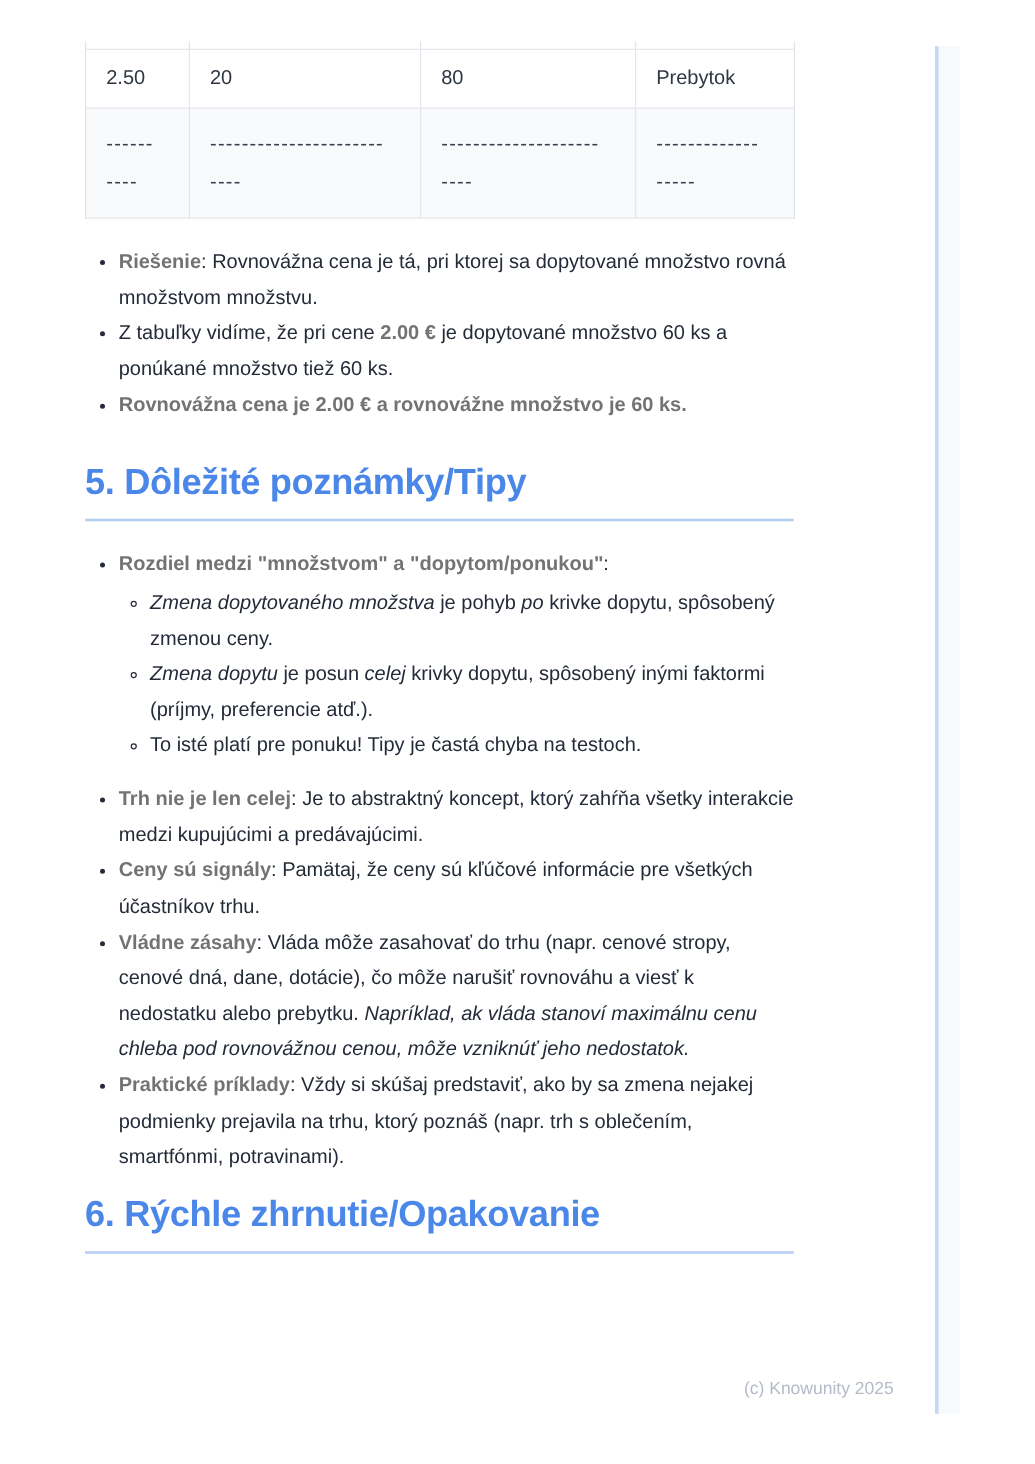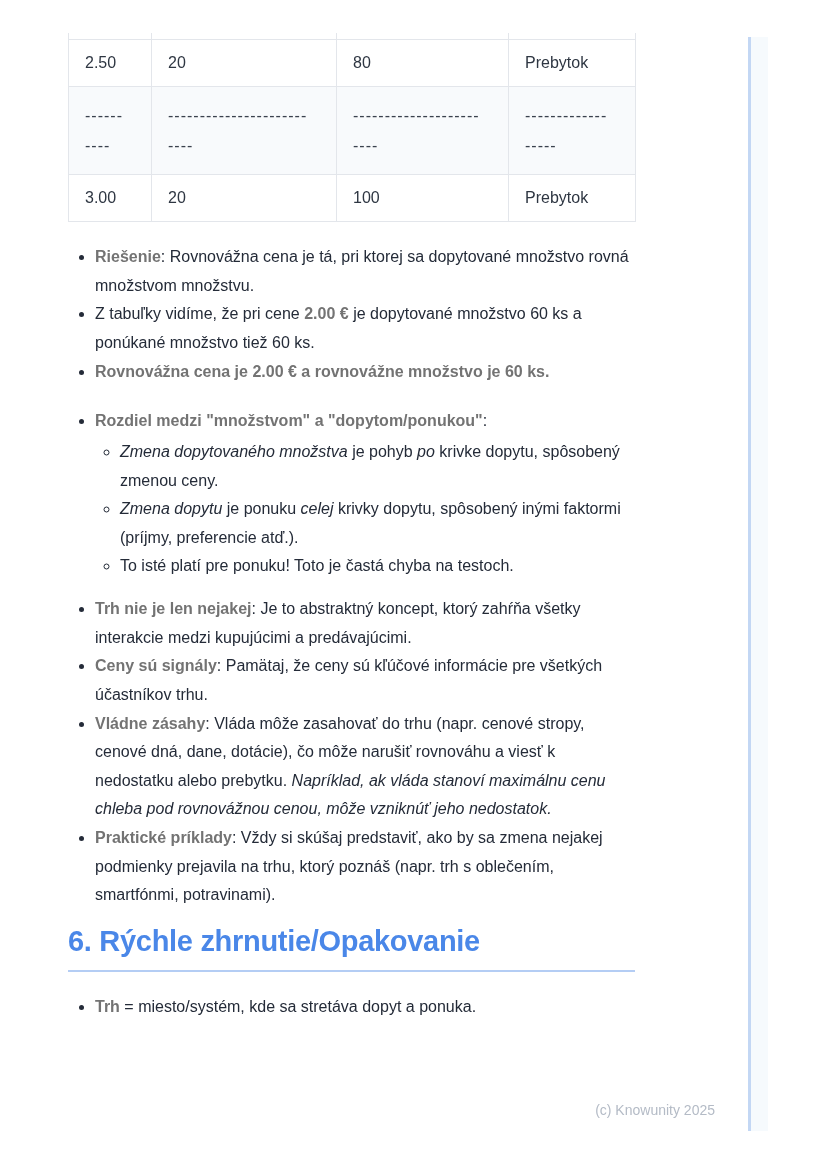--- a/index.html
+++ b/index.html
@@ -131,56 +131,48 @@
         <tr class="alt-row">
           <td class="dash-cell">------
 ----</td>
           <td class="dash-cell">----------------------
 ----</td>
           <td class="dash-cell">--------------------
 ----</td>
           <td class="dash-cell">-------------
 -----</td>
         </tr>
-        <tr>
-          <td>3.00</td>
-          <td>20</td>
-          <td>100</td>
-          <td>Prebytok</td>
-        </tr>
       </tbody>
     </table>
 
     <ul class="toplist">
       <li><strong>Riešenie</strong><span>: Rovnovážna cena je tá, pri ktorej sa dopytované množstvo rovná množstvom množstvu.</span></li>
       <li><span>Z tabuľky vidíme, že pri cene </span><strong>2.00 €</strong><span> je dopytované množstvo 60 ks a ponúkané množstvo tiež 60 ks.</span></li>
       <li><strong>Rovnovážna cena je 2.00 € a rovnovážne množstvo je 60 ks.</strong></li>
     </ul>
 
+    <h2 class="section-heading">5. Dôležité poznámky/Tipy</h2>
 
     <ul class="toplist after-heading">
       <li>
         <span><strong>Rozdiel medzi "množstvom" a "dopytom/ponukou"</strong><span>:</span></span>
         <ul class="sublist">
           <li><em>Zmena dopytovaného množstva</em><span> je pohyb </span><em>po</em><span> krivke dopytu, spôsobený zmenou ceny.</span></li>
-          <li><em>Zmena dopytu</em><span> je ponuku </span><em>celej</em><span> krivky dopytu, spôsobený inými faktormi (príjmy, preferencie atď.).</span></li>
-          <li><span>To isté platí pre ponuku! Toto je častá chyba na testoch.</span></li>
+          <li><em>Zmena dopytu</em><span> je posun </span><em>celej</em><span> krivky dopytu, spôsobený inými faktormi (príjmy, preferencie atď.).</span></li>
+          <li><span>To isté platí pre ponuku! Tipy je častá chyba na testoch.</span></li>
         </ul>
       </li>
-      <li><strong>Trh nie je len nejakej</strong><span>: Je to abstraktný koncept, ktorý zahŕňa všetky interakcie medzi kupujúcimi a predávajúcimi.</span></li>
+      <li><strong>Trh nie je len celej</strong><span>: Je to abstraktný koncept, ktorý zahŕňa všetky interakcie medzi kupujúcimi a predávajúcimi.</span></li>
       <li><strong>Ceny sú signály</strong><span>: Pamätaj, že ceny sú kľúčové informácie pre všetkých účastníkov trhu.</span></li>
       <li><strong>Vládne zásahy</strong><span>: Vláda môže zasahovať do trhu (napr. cenové stropy, cenové dná, dane, dotácie), čo môže narušiť rovnováhu a viesť k nedostatku alebo prebytku. </span><em>Napríklad, ak vláda stanoví maximálnu cenu chleba pod rovnovážnou cenou, môže vzniknúť jeho nedostatok.</em></li>
       <li><strong>Praktické príklady</strong><span>: Vždy si skúšaj predstaviť, ako by sa zmena nejakej podmienky prejavila na trhu, ktorý poznáš (napr. trh s oblečením, smartfónmi, potravinami).</span></li>
     </ul>
 
     <h2 class="section-heading second">6. Rýchle zhrnutie/Opakovanie</h2>
 
-    <ul class="toplist after-heading-2">
-      <li><strong>Trh</strong><span> = miesto/systém, kde sa stretáva dopyt a ponuka.</span></li>
-    </ul>
 
   </div>
 
   <div class="side-line"></div>
   <div class="side-panel"></div>
 
   <div class="watermark">(c) Knowunity 2025</div>
 </div>
 
 </body></html>

